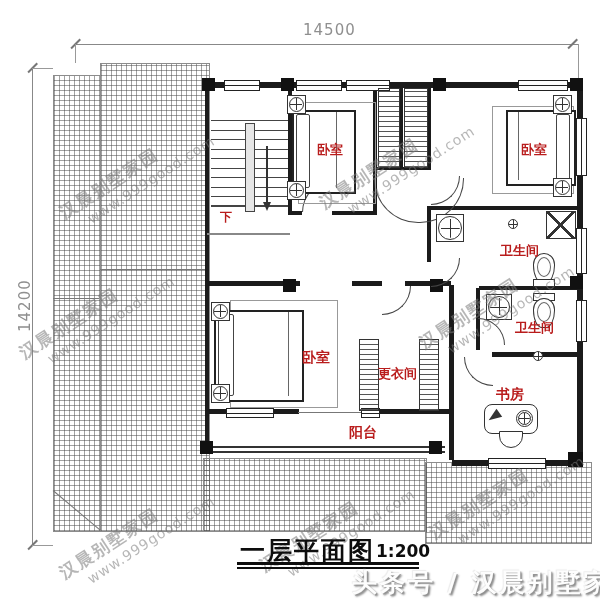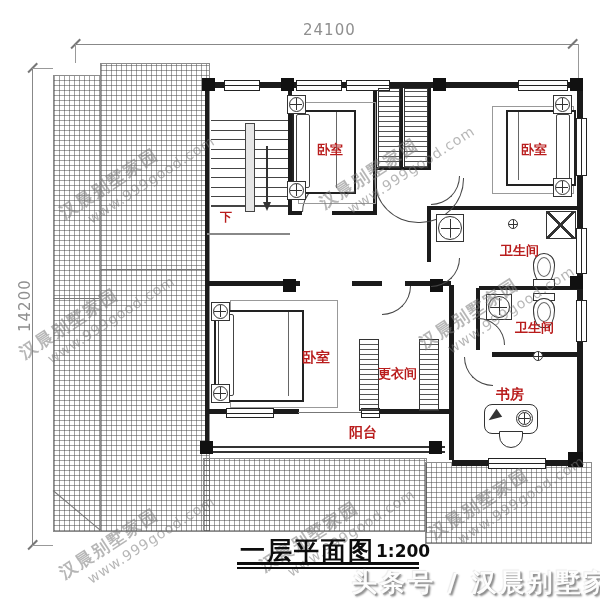--- a/index.html
+++ b/index.html
@@ -63,21 +63,21 @@
   <div class="hatch" style="left:100px;top:63px;width:108px;height:467px"></div>
   <div class="hatch" style="left:203px;top:458px;width:222px;height:72px"></div>
   <div class="hatch" style="left:425px;top:462px;width:165px;height:80px"></div>
   <div class="thin" style="left:53px;top:490px;width:62px;height:1px;transform:rotate(40deg);transform-origin:left center"></div>
   <div class="thin" style="left:100px;top:269px;width:108px;height:1px"></div>
   <div class="thin" style="left:53px;top:298px;width:46px;height:1px"></div>
 
   <div class="thin" style="left:75px;top:44px;width:503px;height:1px;background:#888"></div>
   <div class="tick" style="left:69px;top:43px"></div>
   <div class="tick" style="left:566px;top:43px"></div>
-  <div class="dimtxt" style="left:303px;top:21px">24100</div>
+  <div class="dimtxt" style="left:303px;top:21px">14500</div>
   <div class="thin" style="left:75px;top:44px;width:1px;height:19px;background:#999"></div>
   <div class="thin" style="left:578px;top:44px;width:1px;height:38px;background:#999"></div>
 
   <div class="thin" style="left:32px;top:68px;width:1px;height:477px;background:#888"></div>
   <div class="tick" style="left:26px;top:67px"></div>
   <div class="tick" style="left:26px;top:544px"></div>
   <div class="dimtxt" style="left:16px;top:332px;transform:rotate(-90deg);transform-origin:left top">14200</div>
   <div class="thin" style="left:32px;top:68px;width:21px;height:1px;background:#999"></div>
   <div class="thin" style="left:32px;top:545px;width:21px;height:1px;background:#999"></div>
 

